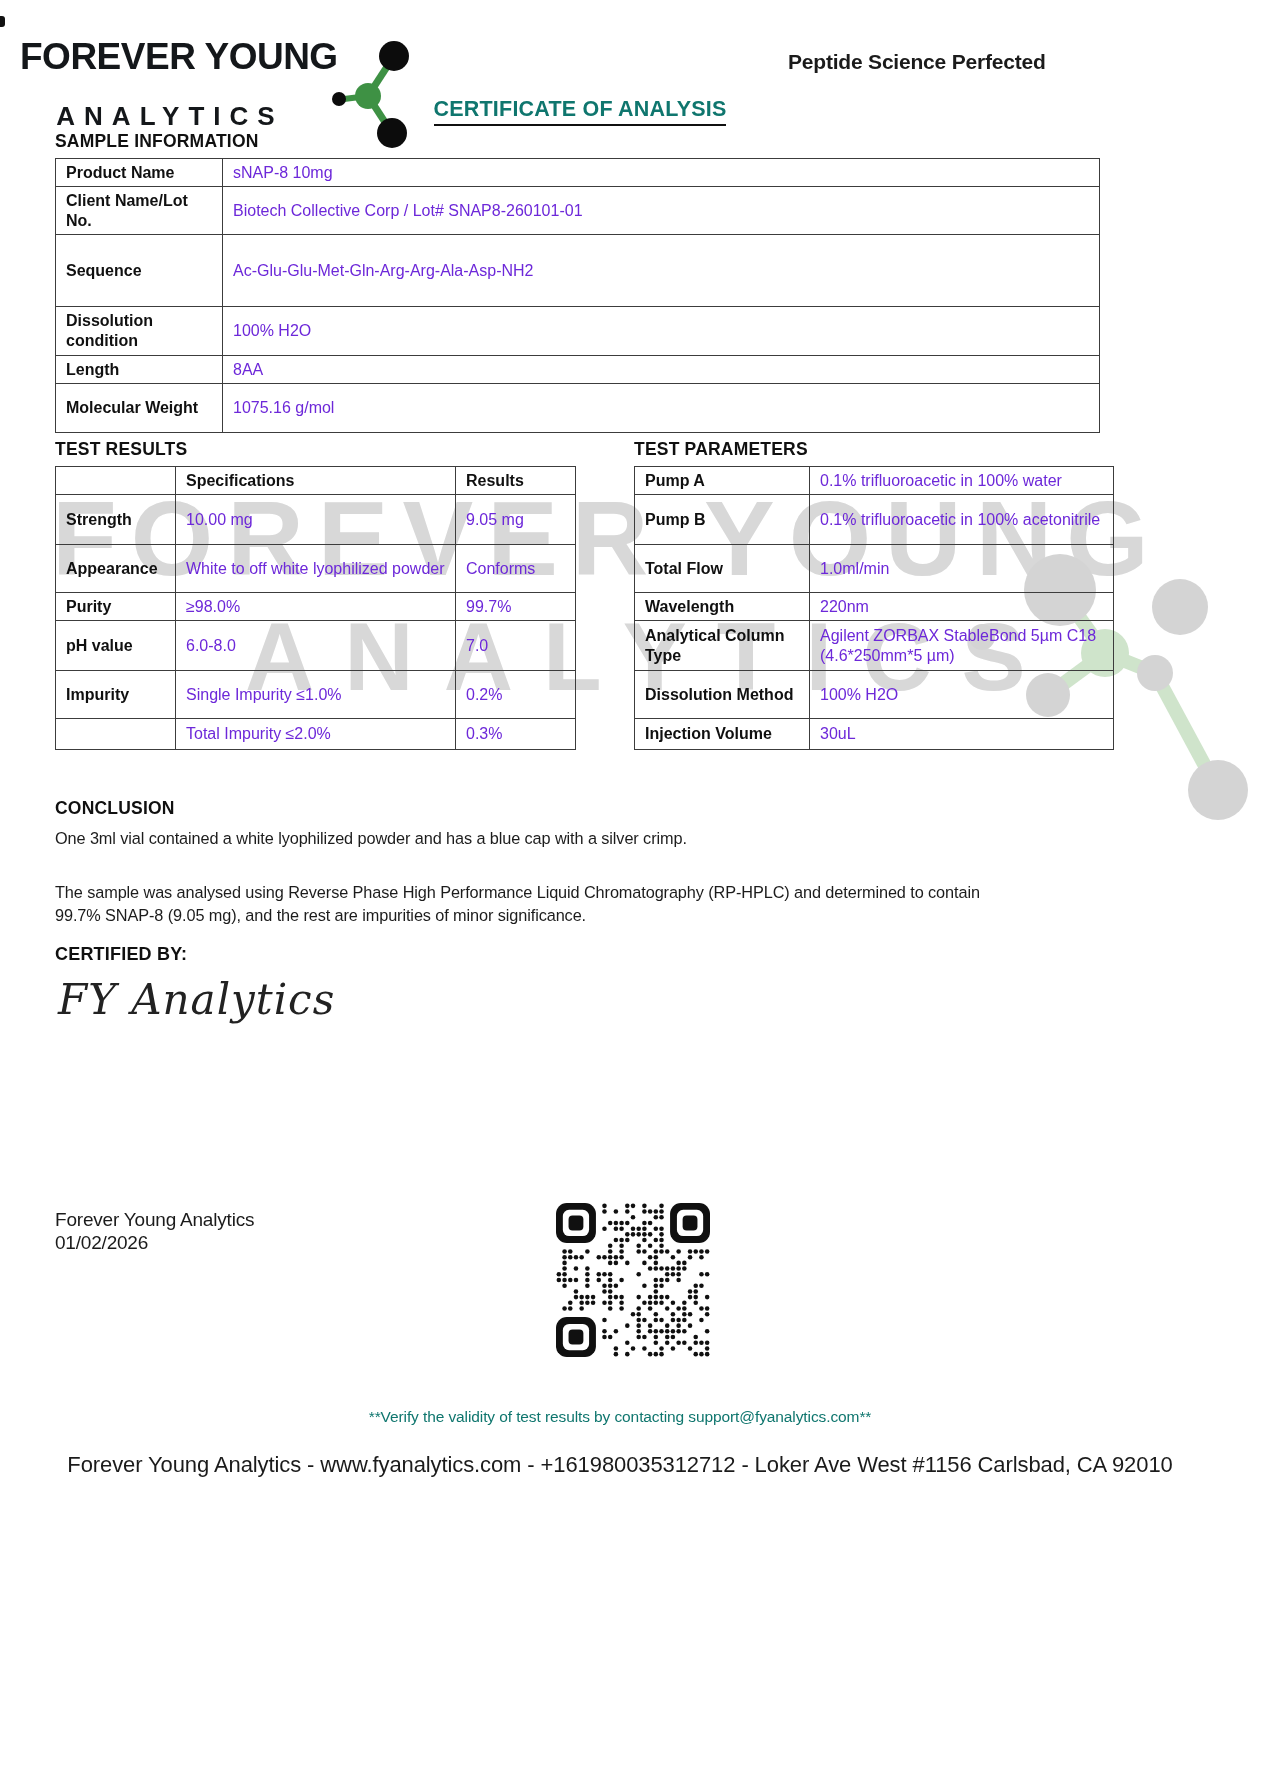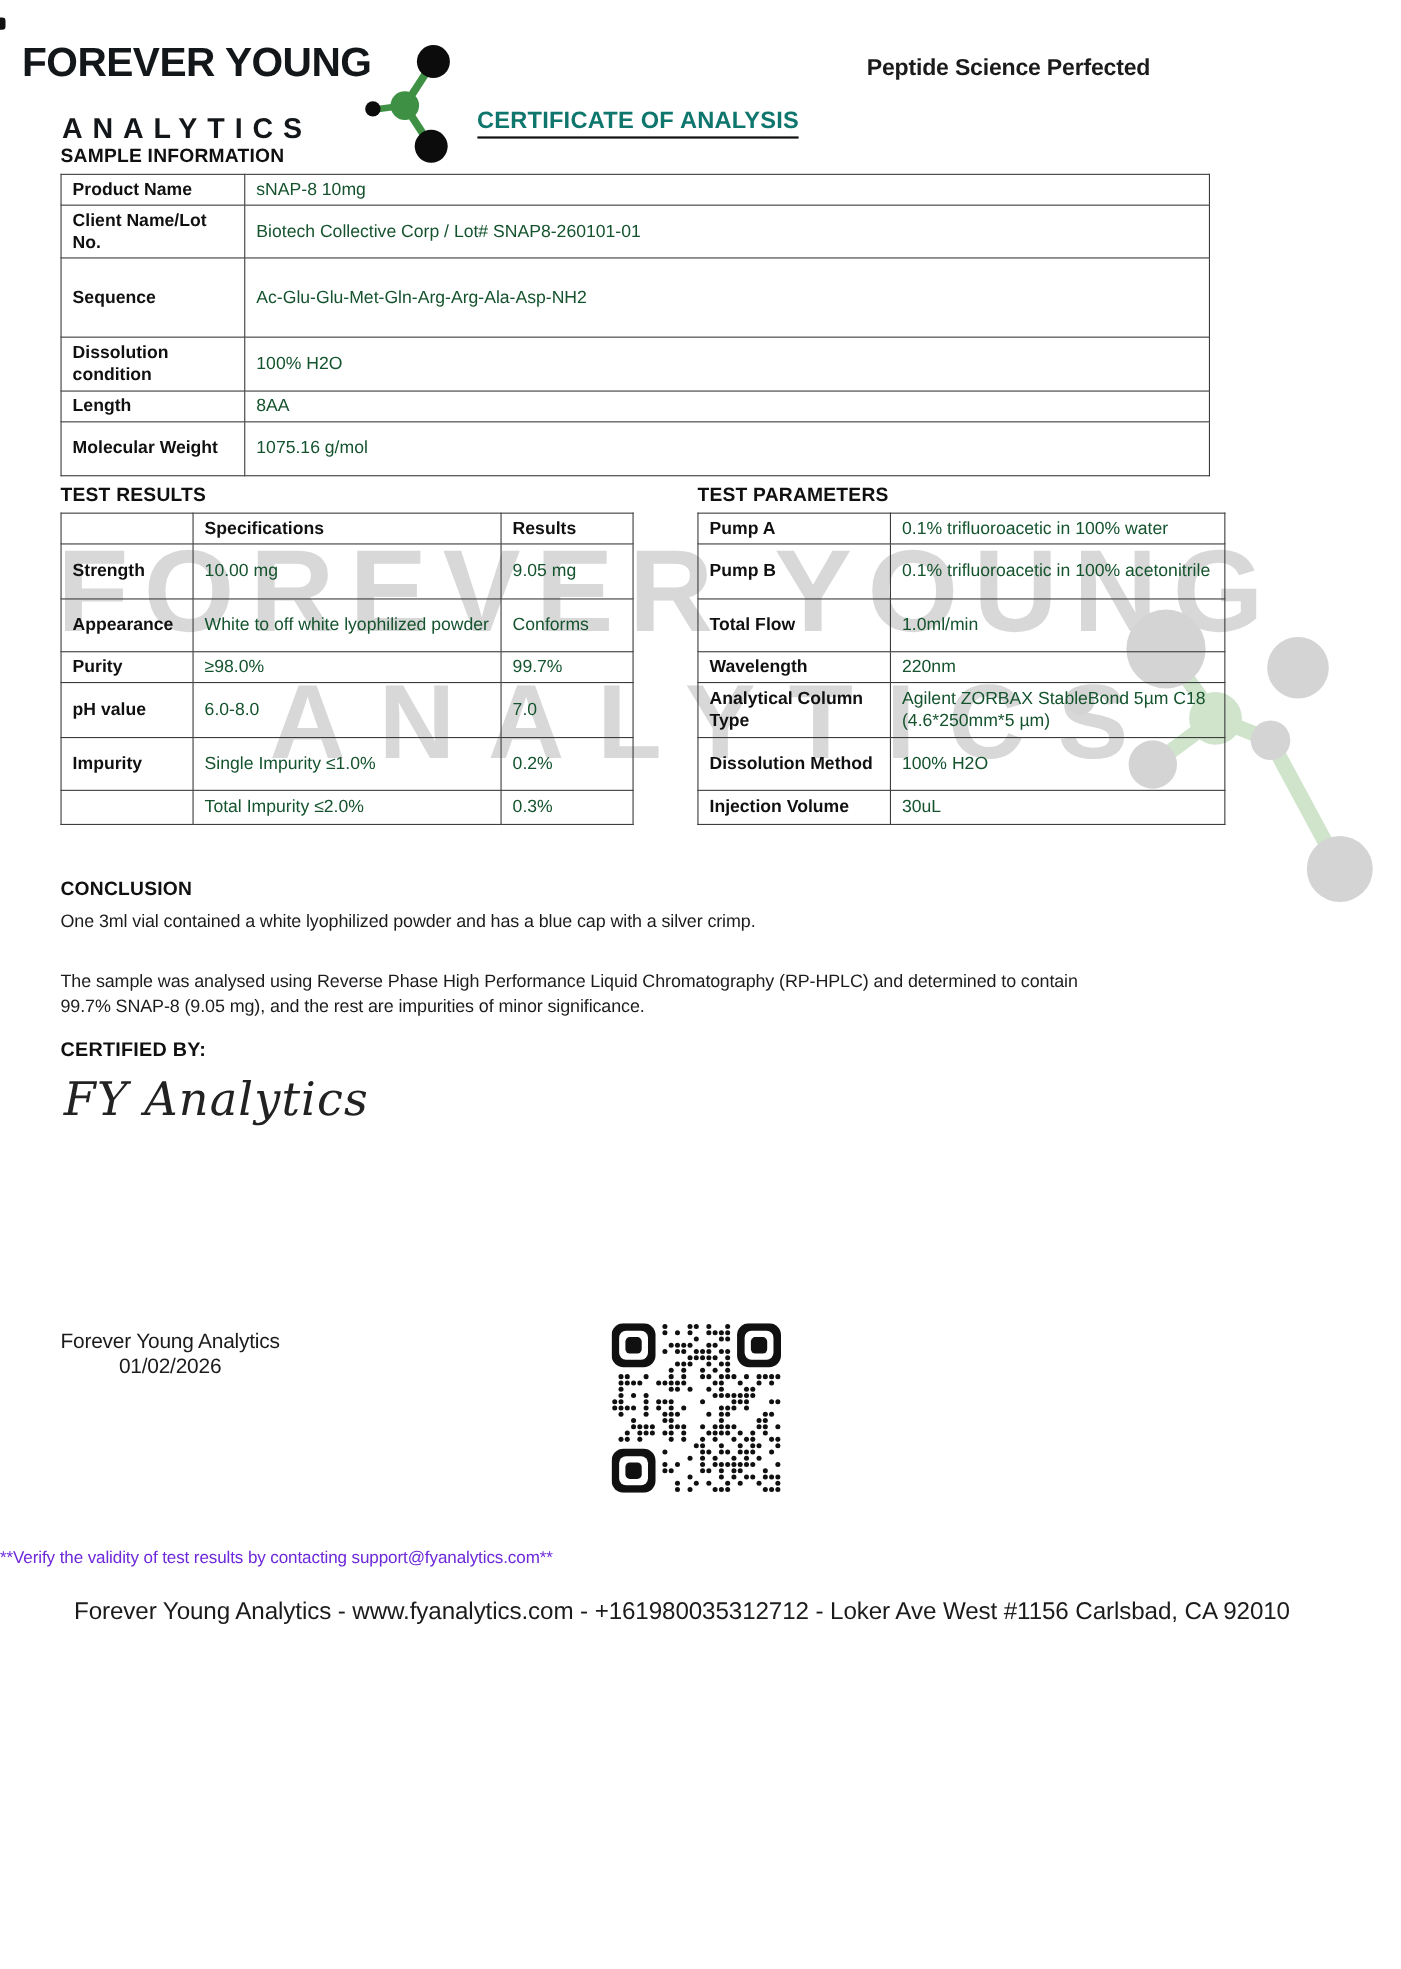--- a/index.html
+++ b/index.html
@@ -14,33 +14,33 @@
   .tagline{font-size:21px;font-weight:600;letter-spacing:-0.2px;color:#1b1b1b;white-space:nowrap;}
   .doc-title{font-size:21.5px;font-weight:800;letter-spacing:0.2px;color:#0f766e;
              border-bottom:2.5px solid #101010;padding-bottom:2px;display:inline-block;white-space:nowrap;}
 
   
   .sechead{font-weight:800;font-size:17.5px;color:#101010;letter-spacing:0.2px;}
 
   
   table{border-collapse:collapse;table-layout:fixed;background:transparent;}
   td{border:1.6px solid #3c3c3c;vertical-align:middle;font-size:16px;
-     padding:2px 8px 2px 10px;background:transparent;color:#14532d;line-height:1.25;}
+     padding:2px 8px 2px 10px;background:transparent;color:#6d28d9;line-height:1.25;}
   td.lbl{font-weight:700;color:#101010;}
 
   
   .wm-text{font-weight:700;color:#d8d8d8;white-space:nowrap;z-index:0;}
   .wm1{font-size:106px;letter-spacing:14px;}
   .wm2{font-size:96px;letter-spacing:30px;}
 
   
   .para{font-size:16.3px;color:#1c1c1c;line-height:1.45;letter-spacing:-0.1px;}
   .signature{font-family:"DejaVu Serif",serif;font-style:italic;font-size:42px;color:#222;letter-spacing:1px;}
-  .certifier{font-size:19px;color:#1b1b1b;line-height:1.22;letter-spacing:-0.2px;text-align:center;}
-  .foot-small{font-size:15.5px;color:#6d28d9;text-align:left;letter-spacing:-0.1px;}
+  .certifier{font-size:19px;color:#1b1b1b;line-height:1.22;letter-spacing:-0.2px;}
+  .foot-small{font-size:15.5px;color:#0f766e;text-align:center;letter-spacing:-0.1px;}
   .foot-line{font-size:22px;color:#1b1b1b;text-align:center;letter-spacing:-0.1px;}
   .edge-mark{background:#111;border-radius:0 3px 3px 0;}
 </style>
 </head>
 <body>
 
 <div id="page">
 
   <div class="abs edge-mark" style="left:0;top:16px;width:5px;height:11px;"></div>
 

